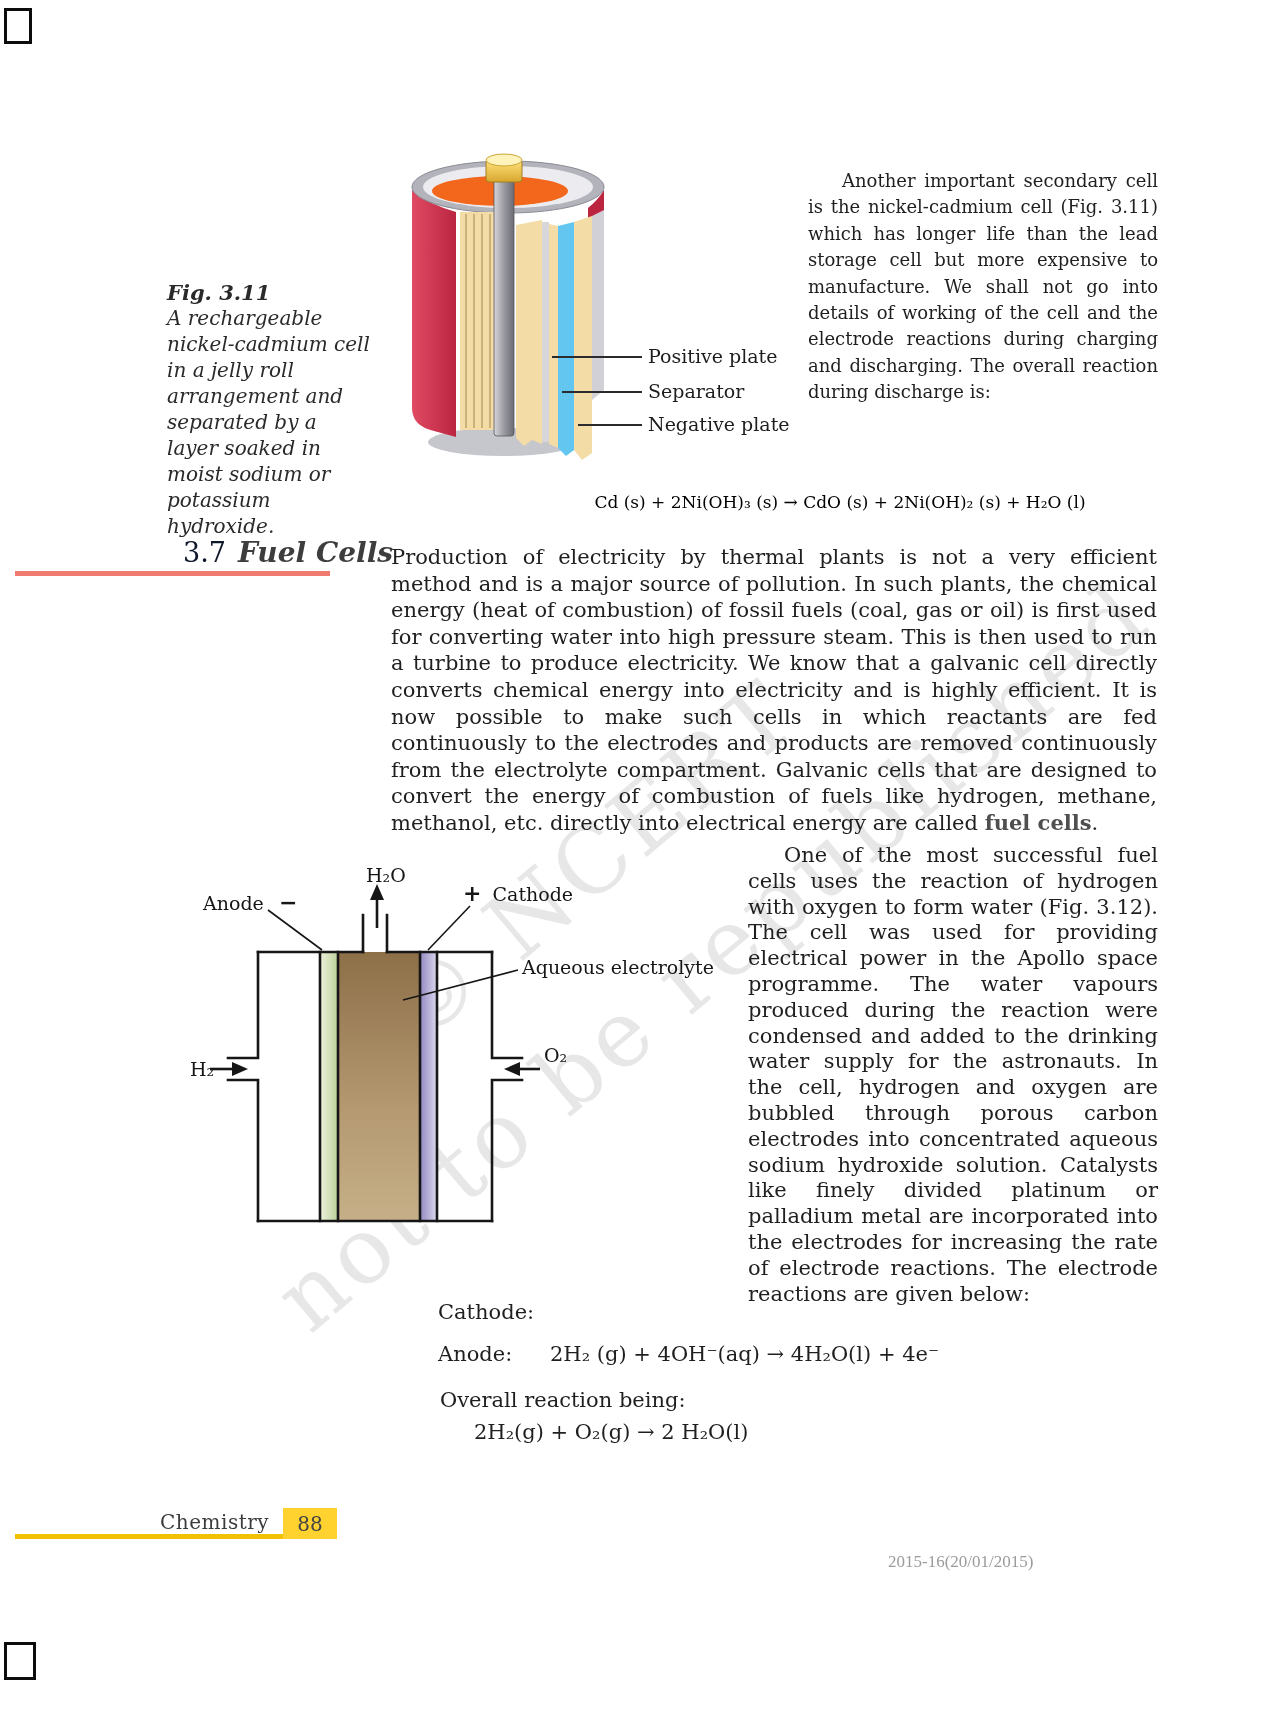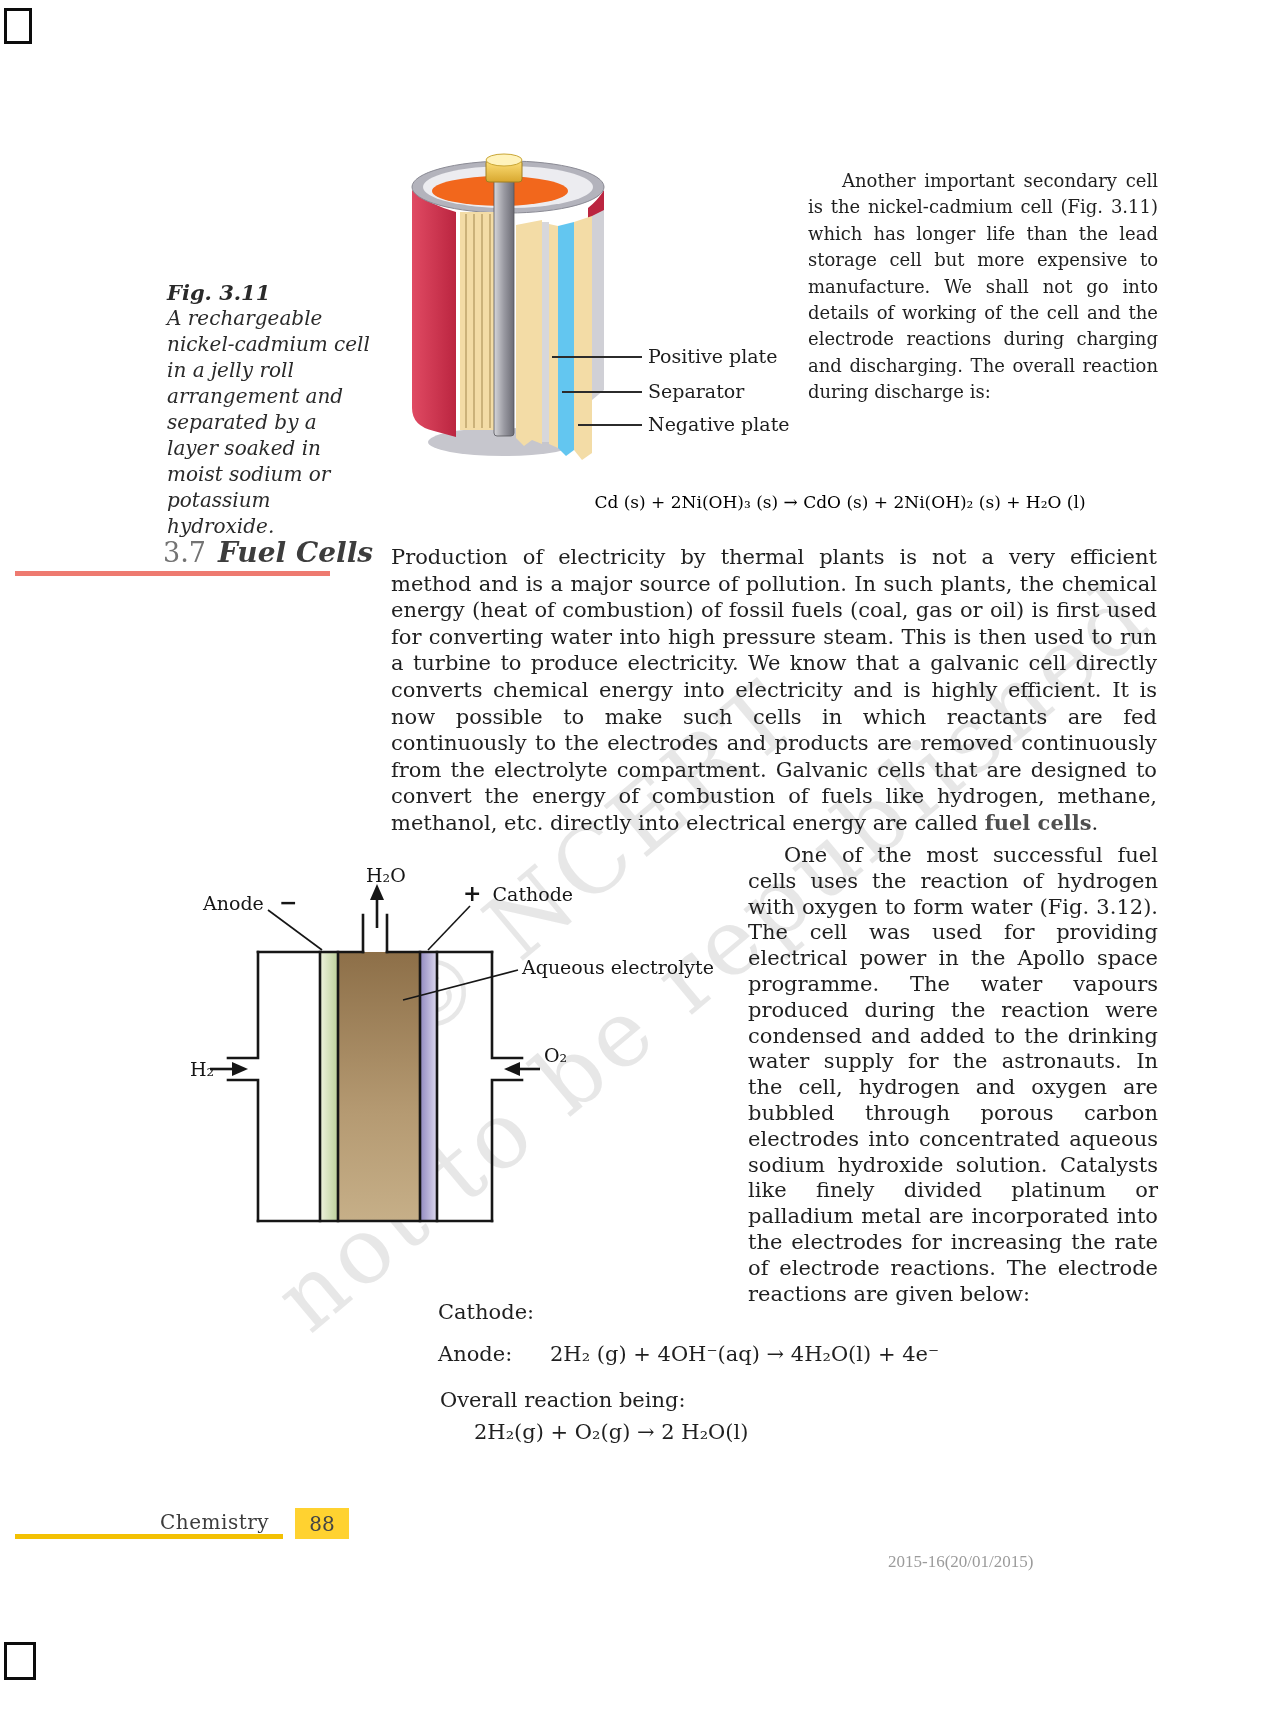--- a/index.html
+++ b/index.html
@@ -16,21 +16,21 @@
   
   .fig-label{font-size:19px;color:#1d1d1d;}
   .lead-line{height:2px;background:#2b2b2b;}
   
   .cap311-title{font-size:21px;font-weight:bold;font-style:italic;color:#2a2a2a;}
   .cap311-body{font-size:20px;font-style:italic;line-height:26px;color:#2a2a2a;}
   
   .intro-para{width:350px;font-size:18px;line-height:26.4px;text-align:justify;text-indent:34px;}
   .equation{font-size:17px;color:#000000;}
   
-  .sec-num{font-size:27px;color:#737373;}
+  .sec-num{font-size:27px;color:#0f172a;margin-left:20px;}
   .sec-title{font-size:28px;font-style:italic;font-weight:bold;color:#3d3d3d;margin-left:12px;}
   .sec-underline{background:#ee7a70;height:5px;}
   
   .main-para{width:766px;font-size:21px;line-height:26.6px;text-align:justify;}
   .bold-term{font-weight:bold;color:#4f4f4f;}
   .col2-para{width:410px;font-size:21px;line-height:25.8px;text-align:justify;text-indent:36px;}
   .closing-para{width:772px;font-size:21px;line-height:26.5px;text-align:justify;text-indent:44px;}
   
   .diag-label{font-size:19px;color:#161616;}
   .sign{font-weight:bold;font-size:22px;}
@@ -185,18 +185,18 @@
 
   <div class="abs rx-label z1" style="left:438px;top:1300px;">Cathode:</div>
   <div class="abs rx-label z1" style="left:438px;top:1342px;">Anode:</div>
   <div class="abs rx-eq z1" style="left:550px;top:1342px;">2H₂ (g) + 4OH⁻(aq) → 4H₂O(l) + 4e⁻</div>
   <div class="abs rx-label z1" style="left:440px;top:1388px;">Overall reaction being:</div>
   <div class="abs rx-eq z1" style="left:474px;top:1420px;">2H₂(g) + O₂(g) → 2 H₂O(l)</div>
 
 
   <div class="abs footer-subject z1" style="left:160px;top:1510px;">Chemistry</div>
   <div class="abs footer-line z1" style="left:15px;top:1534px;width:268px;"></div>
-  <div class="abs footer-pagebox z1" style="left:295px;top:1508px;text-align:center;">
+  <div class="abs footer-pagebox z1" style="left:283px;top:1508px;text-align:center;">
     <span>88</span>
   </div>
   <div class="abs footer-date z1" style="left:888px;top:1552px;">2015-16(20/01/2015)</div>
 
 </div>
 
 </body></html>

